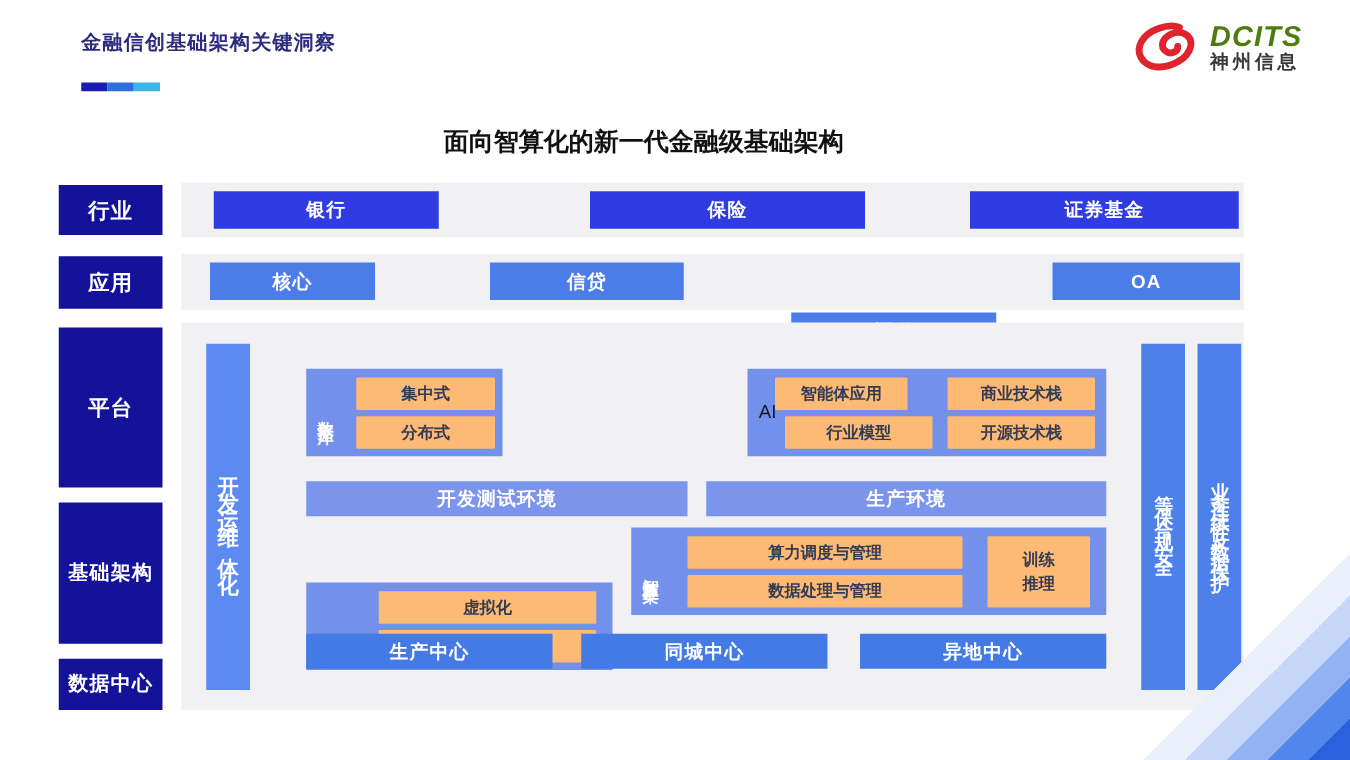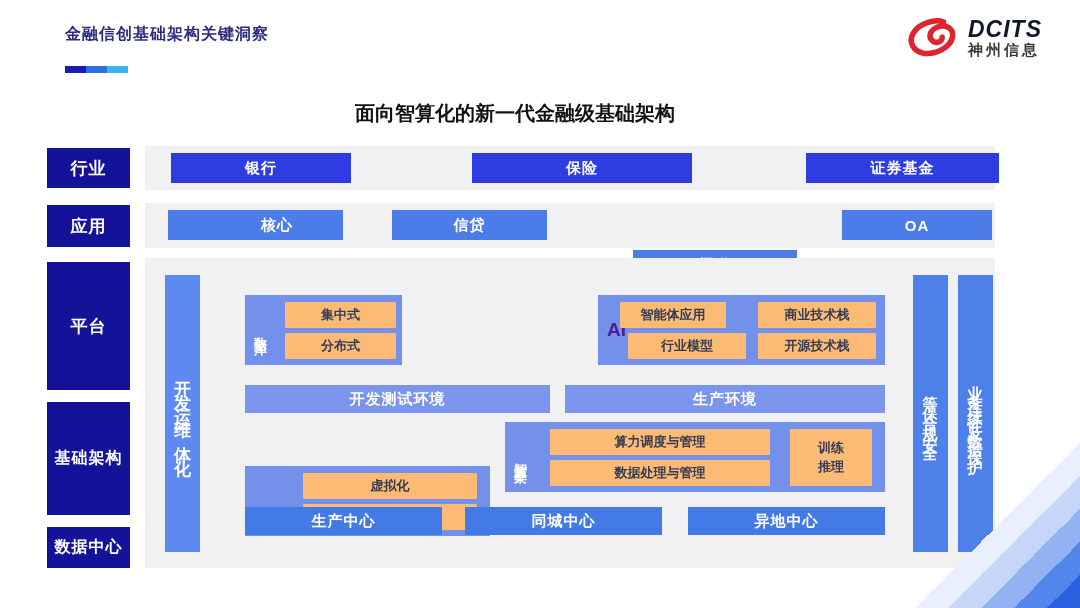--- a/index.html
+++ b/index.html
@@ -7,21 +7,21 @@
          font-family:"Liberation Sans","DejaVu Sans",sans-serif;}
   .abs{position:absolute;}
 
   
   .title{left:65px;top:24px;font-size:16px;font-weight:800;color:#2D2B7E;letter-spacing:1px;}
   .underline{left:65px;top:66px;display:flex;}
   .underline span{width:21px;height:7px;display:block;}
   .u1{background:#1C1BB4;} .u2{background:#2E6FE0;} .u3{background:#3AB5E9;}
   .logo{right:38px;top:16px;display:flex;align-items:center;gap:6px;}
   .logo-texts{display:flex;flex-direction:column;line-height:1.1;}
-  .logo-brand{font-size:23px;font-weight:800;color:#0f172a;letter-spacing:1px;font-style:italic;}
+  .logo-brand{font-size:23px;font-weight:800;color:#4d7c0f;letter-spacing:1px;font-style:italic;}
   .logo-company{font-size:15px;font-weight:700;color:#3A3A3A;letter-spacing:3px;}
 
   .subtitle{left:90px;top:100px;width:850px;text-align:center;font-size:20px;font-weight:800;color:#111;}
 
   
   .side-label{left:47px;width:83px;background:#141299;color:#fff;font-weight:700;font-size:17px;
               display:flex;align-items:center;justify-content:center;letter-spacing:1px;}
   .sl-industry{top:148px;height:40px;}
   .sl-application{top:205px;height:42px;}
   .sl-platform{top:262px;height:128px;}
@@ -53,21 +53,21 @@
   .cbox{position:absolute;background:#7391EA;}
   .cbox .vlabel{position:absolute;left:9px;top:50%;transform:translateY(-50%);
                 writing-mode:vertical-rl;text-orientation:upright;line-height:1;
                 color:#fff;font-weight:700;font-size:13px;letter-spacing:2px;}
   .litebox{position:absolute;background:#fdba74;color:#333B55;font-weight:700;font-size:13px;
            display:flex;align-items:center;justify-content:center;height:26px;border-radius:1px;}
   .db-box{left:100px;top:37px;width:157px;height:70px;}
   .an-box{left:268px;top:37px;width:167px;height:70px;}
   .ai-box{left:453px;top:37px;width:287px;height:70px;}
   .ai-label{position:absolute;left:9px;top:50%;transform:translateY(-50%);
-            color:#4c1d95;font-weight:700;font-size:19px;}
+            color:#0f172a;font-weight:400;font-size:15px;}
   .gf-box{left:100px;top:164px;width:245px;height:70px;margin-top:44px;}
   .if-box{left:360px;top:164px;width:380px;height:70px;}
   .train-box{left:285px;top:7px;width:82px;height:57px;white-space:pre-line;text-align:center;line-height:1.45;}
 
   .envbar{position:absolute;top:127px;height:28px;background:#7B94EC;color:#fff;font-weight:700;font-size:15px;
           display:flex;align-items:center;justify-content:center;letter-spacing:1px;}
   .center-pill{position:absolute;top:249px;height:28px;width:197px;background:#437AE5;color:#fff;font-weight:700;
                font-size:15px;display:flex;align-items:center;justify-content:center;letter-spacing:1px;}
 
   
@@ -108,25 +108,25 @@
 
   <div class="abs side-label sl-industry">行业</div>
   <div class="abs side-label sl-application">应用</div>
   <div class="abs side-label sl-platform">平台</div>
   <div class="abs side-label sl-infrastructure">基础架构</div>
   <div class="abs side-label sl-datacenter">数据中心</div>
 
   <div class="abs strip strip-industry">
     <div class="pill pill-royal" style="left:26px;width:180px;">银行</div>
     <div class="pill pill-royal" style="left:327px;width:220px;">保险</div>
-    <div class="pill pill-royal" style="left:661px;width:193px;text-align:right;">证券基金</div>
+    <div class="pill pill-royal" style="left:631px;width:215px;text-align:right;">证券基金</div>
   </div>
 
   <div class="abs strip strip-application">
-    <div class="pill pill-app" style="left:23px;width:132px;padding-left:43px;">核心</div>
+    <div class="pill pill-app" style="left:23px;width:132px;">核心</div>
     <div class="pill pill-app" style="left:247px;width:155px;">信贷</div>
     <div class="pill pill-app" style="left:488px;width:164px;margin-top:40px;">渠道</div>
     <div class="pill pill-app" style="left:697px;width:150px;">OA</div>
   </div>
 
   <div class="abs panel">
 
     <div class="vbar devops">
       <span class="vtext">开发运维一体化</span>
     </div>

